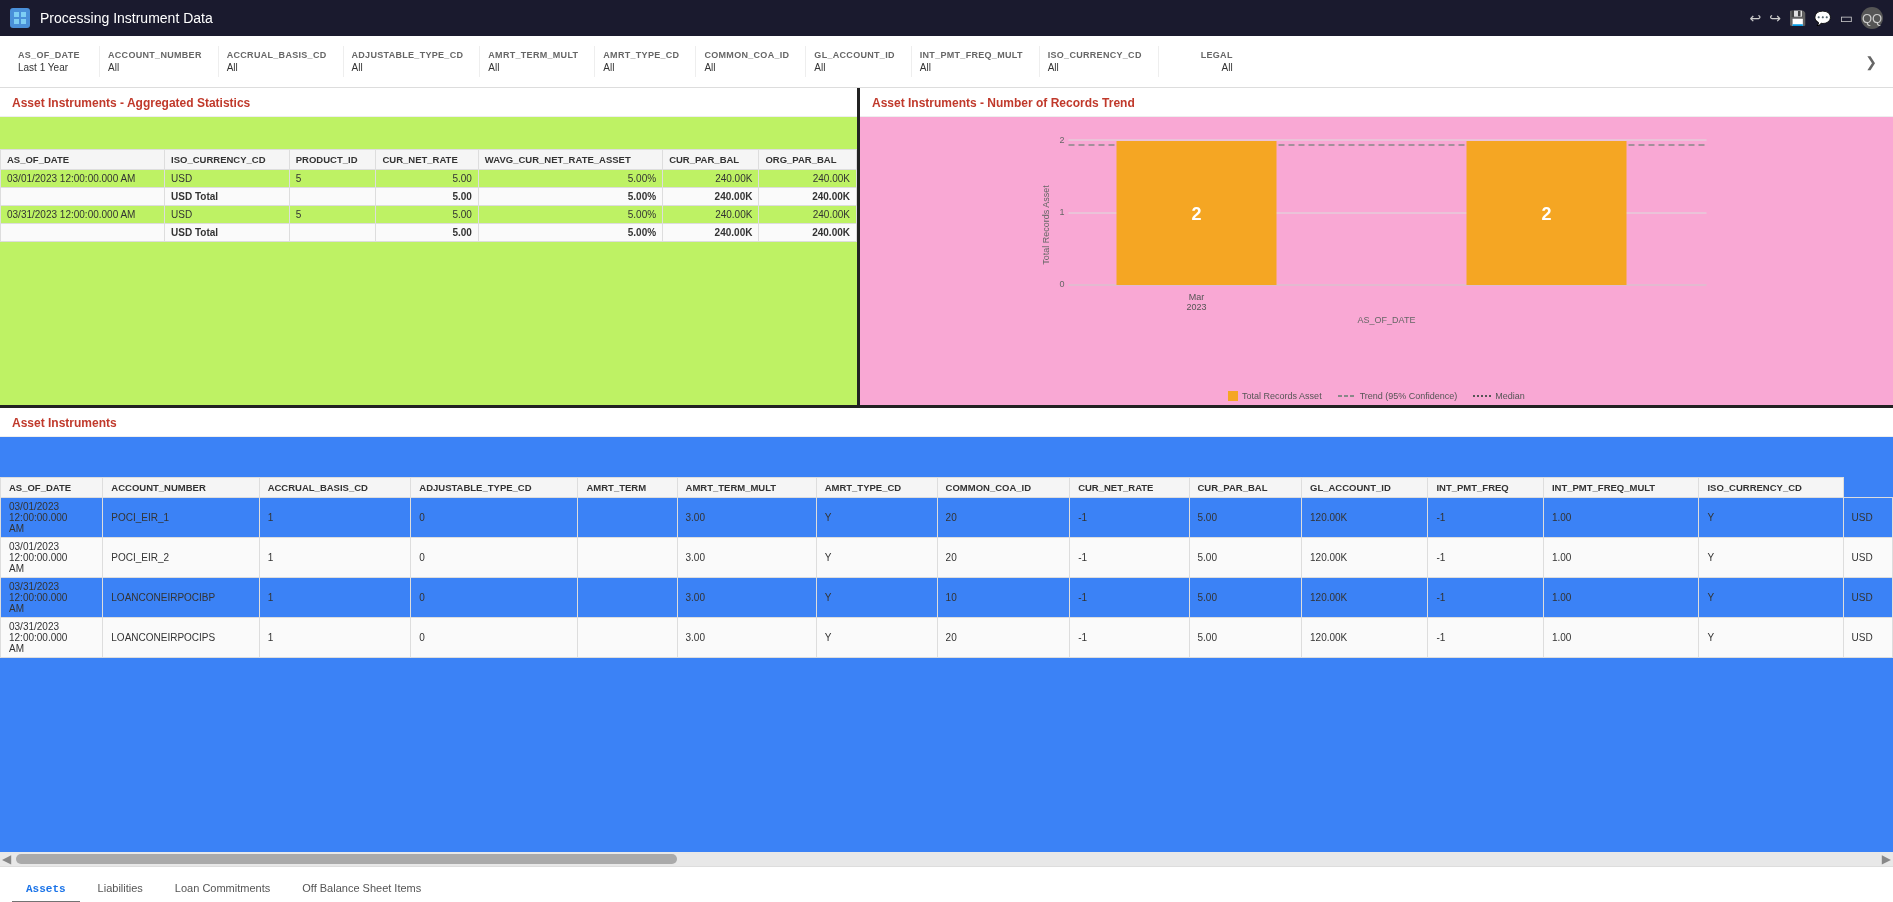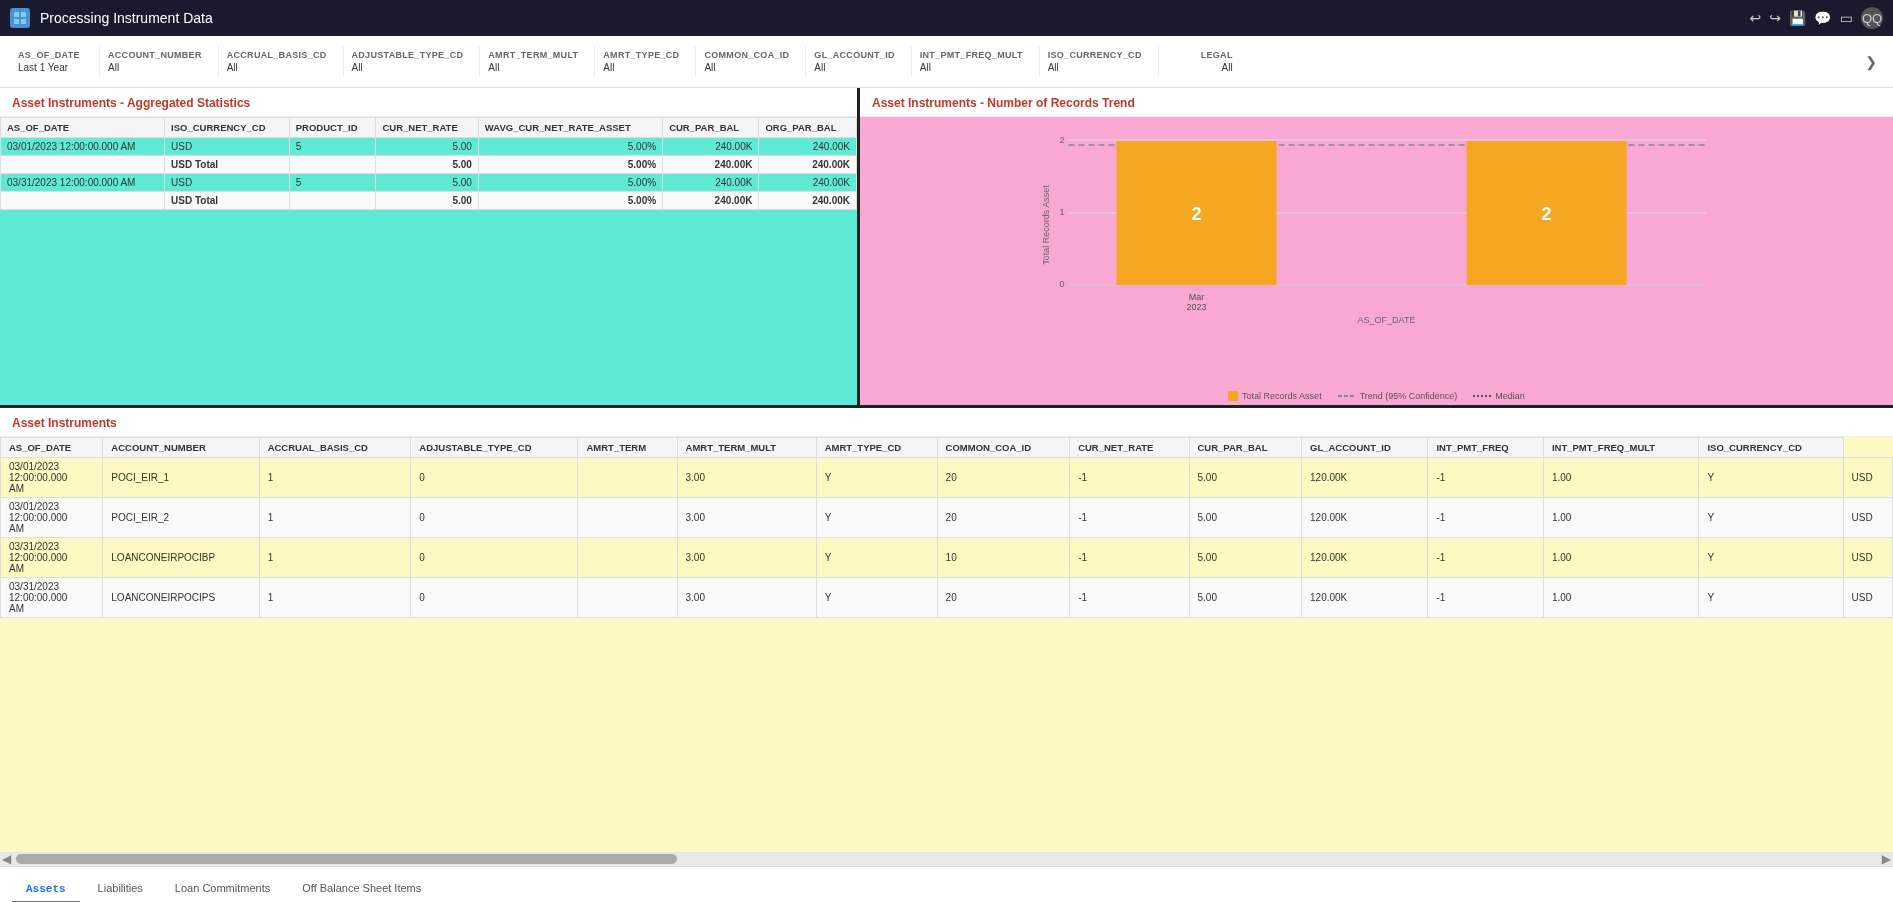--- a/index.html
+++ b/index.html
@@ -61,26 +61,27 @@
     
     .top-row {
       display: flex;
       height: 320px;
       border-bottom: 3px solid #222;
     }
 
     
     .agg-stats-panel {
       width: 860px;
-      background: #5eead4;
+      background: #bef264;
       border-right: 3px solid #222;
       padding: 0;
       overflow: hidden;
       display: flex;
       flex-direction: column;
+      gap: 32px;
     }
     .panel-title {
       background: #fff;
       padding: 8px 12px 6px;
       font-size: 12px;
       font-weight: 700;
       color: #c0392b;
       border-bottom: 1px solid #eee;
     }
 
@@ -120,24 +121,25 @@
     
     .chart-area {
       flex: 1;
       padding: 8px 16px;
       position: relative;
     }
 
     
     .bottom-panel {
       flex: 1;
-      background: #fef9c3;
+      background: #3b82f6;
       display: flex;
       flex-direction: column;
       overflow: hidden;
+      gap: 40px;
     }
     .data-table-container {
       overflow: auto;
       flex: 1;
     }
     .data-table {
       width: 100%;
       border-collapse: collapse;
       font-size: 10px;
       white-space: nowrap;

